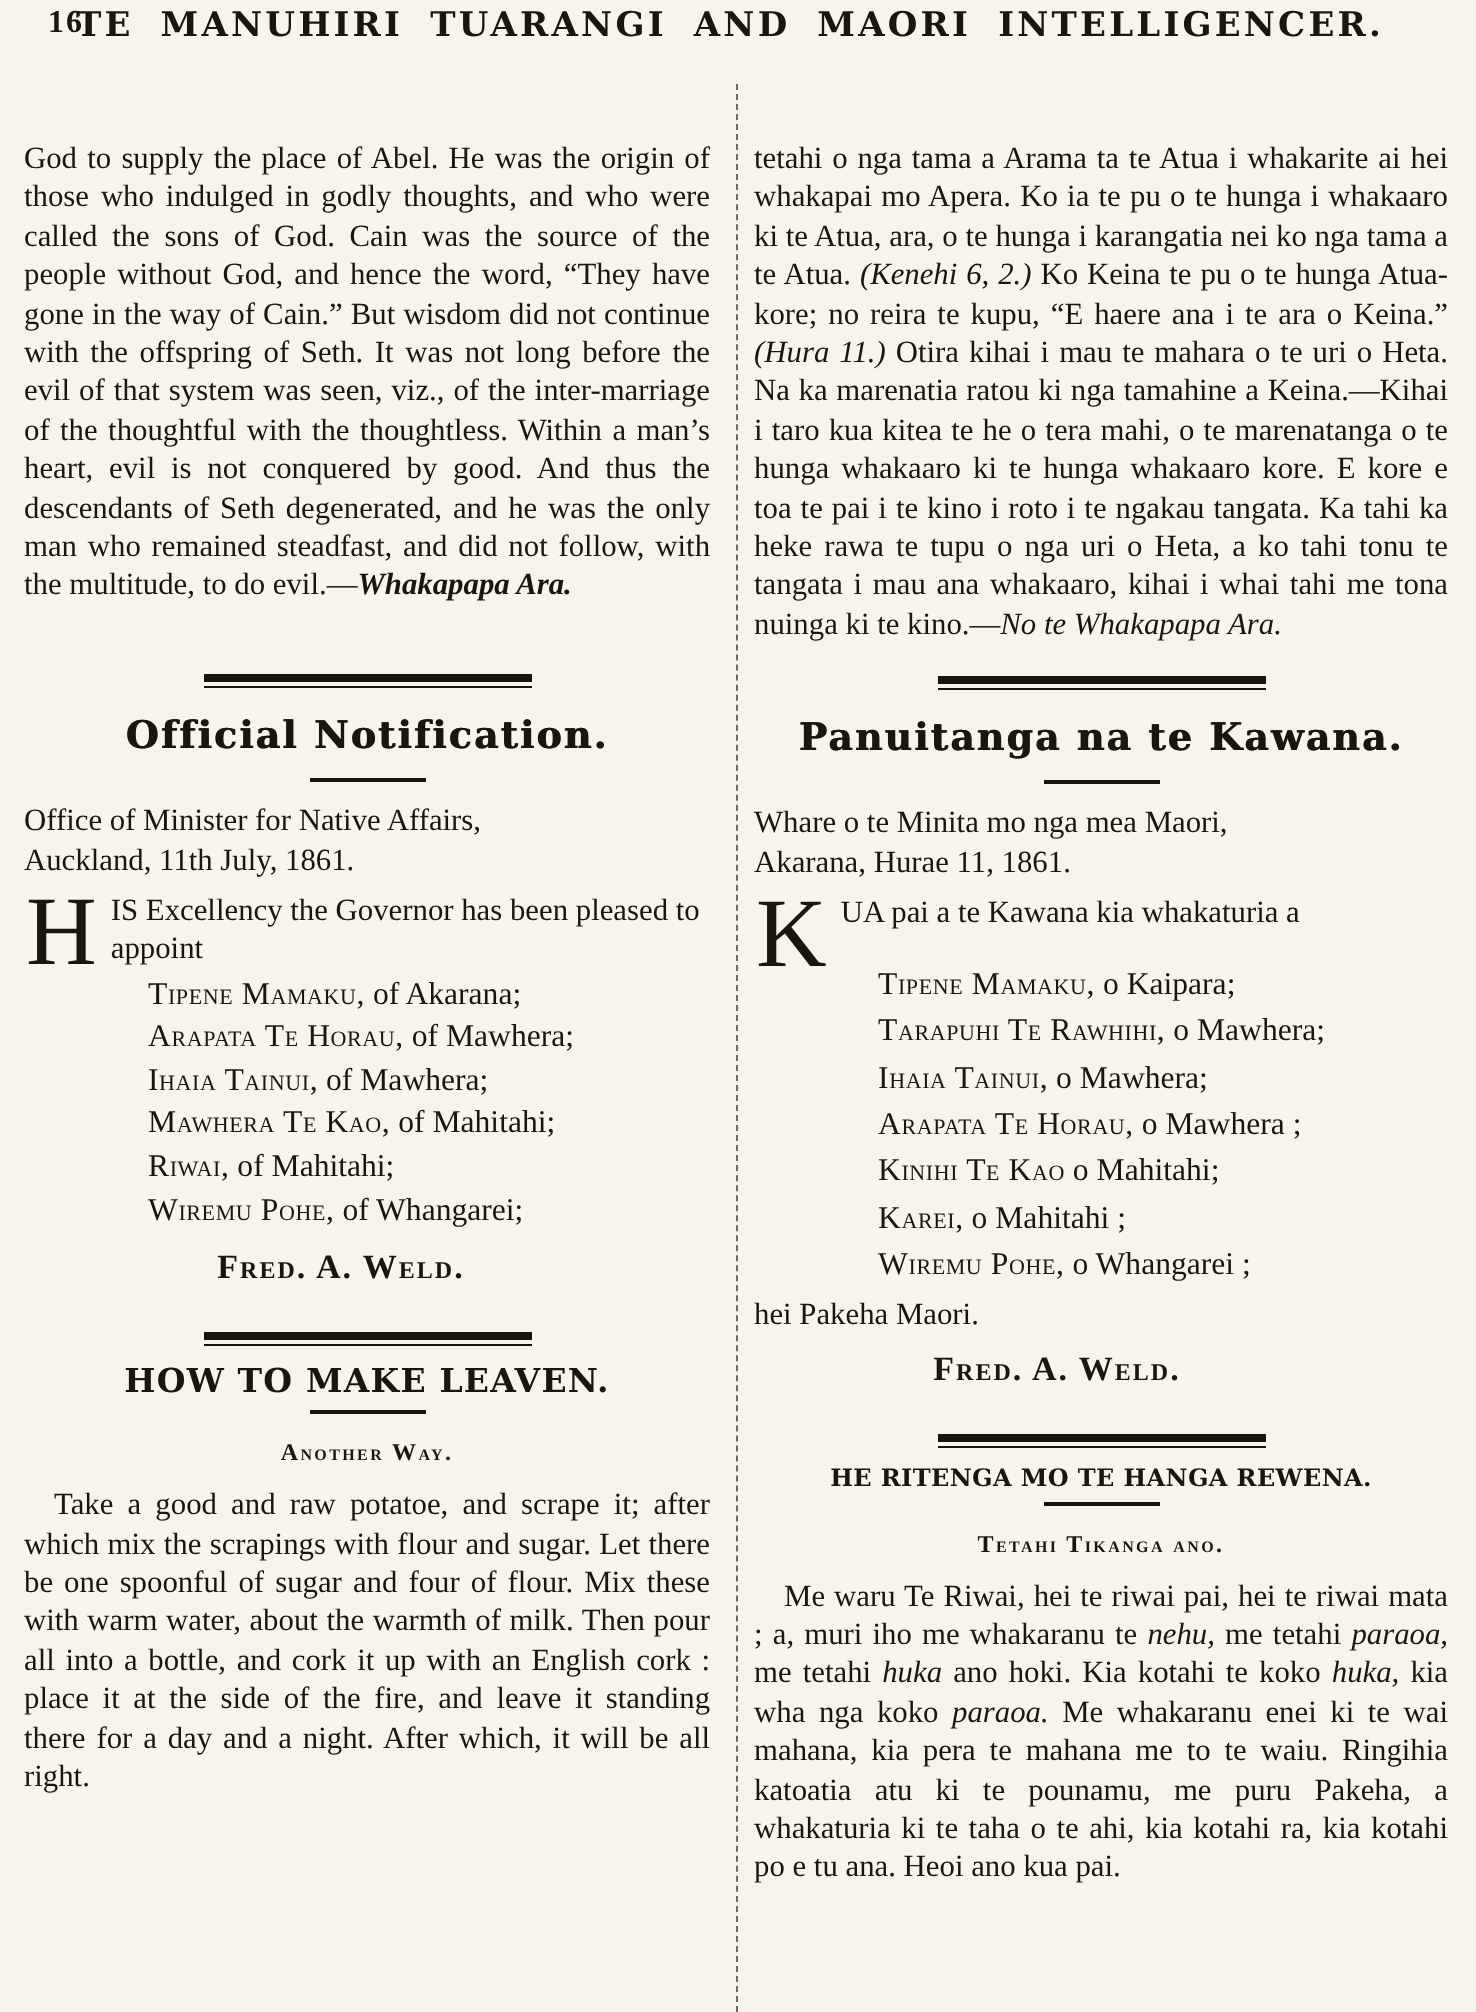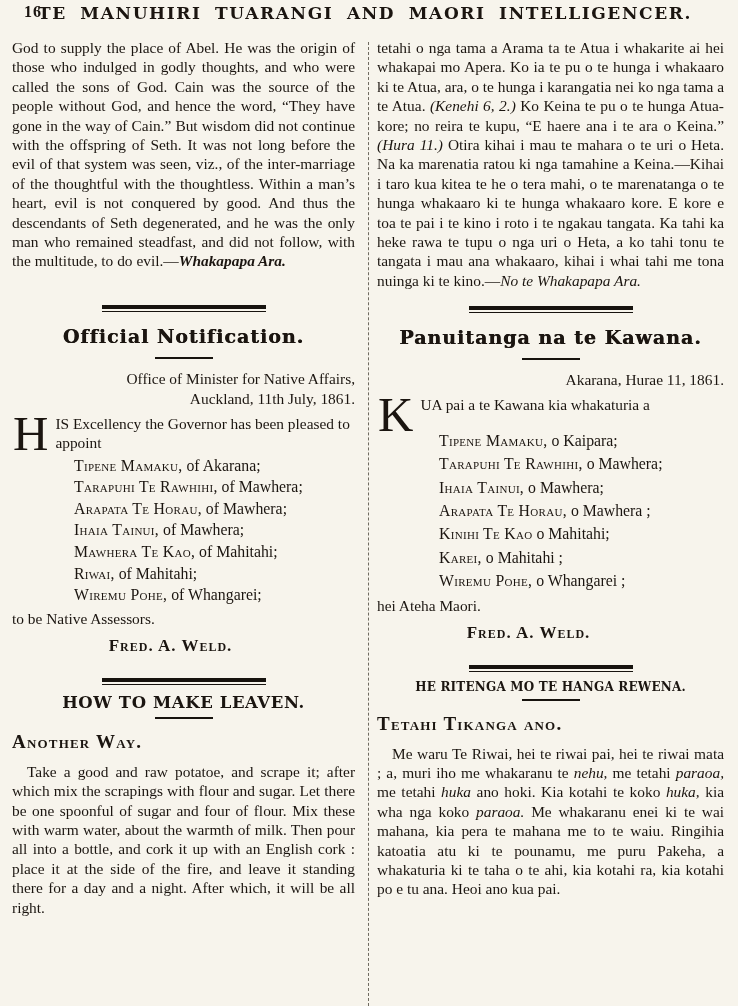--- a/index.html
+++ b/index.html
@@ -14,21 +14,21 @@
   .masthead{position:relative;height:36px;}
   .page-number{position:absolute;left:24px;top:3px;font-size:16px;font-weight:bold;letter-spacing:1px;}
   .masthead-title{
     text-align:center;font-size:17px;font-weight:bold;
     letter-spacing:1.6px;word-spacing:6px;padding-top:3px;
     font-family:"DejaVu Serif", serif;
   }
 
   
   .columns{display:flex;align-items:flex-start;}
-  .col{width:369px;box-sizing:border-box;}
+  .col{width:369px;box-sizing:border-box;margin-top:32px;}
   .col-left{padding:2px 10px 0 12px;}
   .col-right{padding:2px 6px 0 12px;}
   .column-divider{
     position:absolute;left:368px;top:42px;bottom:0;width:0;
     border-left:1px dashed #6f6a60;
   }
 
   .body-text{font-size:15.4px;line-height:19.4px;text-align:justify;margin:0;}
   .body-text em{font-style:italic;}
   .para-indent{text-indent:15px;}
@@ -39,21 +39,21 @@
   }
   .col-right .rule-heavy{margin-top:16px;}
   .rule-heavy.mid{margin-top:22px;}
   .rule-short{width:58px;border-top:2px solid #17130e;margin:5px auto 10px;}
 
   .blackletter{
     font-family:"DejaVu Serif", serif;font-weight:bold;
     font-size:19px;line-height:32px;text-align:center;margin:2px 0 2px;
     letter-spacing:1px;text-shadow:0.4px 0 0 currentColor;
   }
-  .office-line{text-align:right;font-size:15.4px;line-height:20px;margin:0;}
+  .office-line{text-align:left;font-size:15.4px;line-height:20px;margin:0;}
   .office-block{margin-top:4px;}
 
   .lead{margin:5px 0 0;font-size:15.4px;line-height:19.4px;}
   .dropcap{float:left;font-size:49px;line-height:37px;padding:1px 7px 0 1px;}
 
   .names{margin:2px 0 0 62px;font-size:15.8px;}
   .col-right .names{margin-top:14px;}
   .names .name-line{line-height:21.6px;white-space:nowrap;}
   .col-right .names .name-line{line-height:23.4px;}
   .names .sc{font-variant:small-caps;letter-spacing:0.3px;}
@@ -66,22 +66,22 @@
   .sig-left{padding-right:26px;}
   .sig-right{padding-right:44px;}
 
   .section-head{
     font-family:"DejaVu Serif", serif;
     font-size:16.5px;font-weight:bold;text-align:center;
     letter-spacing:0.6px;margin:8px 0 2px;
   }
   .section-head.big{font-size:12px;letter-spacing:0.2px;}
   .subhead{
-    font-variant:small-caps;font-weight:bold;font-size:19px;
-    letter-spacing:1.2px;margin:12px 0 9px;
+    font-variant:small-caps;font-weight:bold;font-size:12px;
+    text-align:center;letter-spacing:1.2px;margin:12px 0 9px;
   }
 </style>
 </head>
 <body>
 
 <div class="page">
 
   <div class="masthead">
     <span class="page-number">16</span>
     <div class="masthead-title">TE MANUHIRI TUARANGI AND MAORI INTELLIGENCER.</div>
@@ -100,62 +100,61 @@
 
       <div class="office-block">
         <p class="office-line">Office of Minister for Native Affairs,</p>
         <p class="office-line">Auckland, 11th July, 1861.</p>
       </div>
 
       <p class="lead"><span class="dropcap">H</span><span>IS Excellency the Governor has been pleased to appoint</span></p>
 
       <div class="names">
           <div class="name-line"><span class="sc">Tipene Mamaku,</span><span> of Akarana;</span></div>
-          <div class="name-line"><span class="sc">Tarapuhi Te Rawhihi,</span><span> of Mawhera;</span></div>
           <div class="name-line"><span class="sc">Arapata Te Horau,</span><span> of Mawhera;</span></div>
           <div class="name-line"><span class="sc">Ihaia Tainui,</span><span> of Mawhera;</span></div>
           <div class="name-line"><span class="sc">Mawhera Te Kao,</span><span> of Mahitahi;</span></div>
           <div class="name-line"><span class="sc">Riwai,</span><span> of Mahitahi;</span></div>
           <div class="name-line"><span class="sc">Wiremu Pohe,</span><span> of Whangarei;</span></div>
         </div>
 
-      <p class="closing">to be Native Assessors.</p>
       <p class="signature sig-left">Fred. A. Weld.</p>
 
       <div class="rule-heavy mid"></div>
       <h3 class="section-head">HOW TO MAKE LEAVEN.</h3>
       <div class="rule-short"></div>
       <h4 class="subhead">Another Way.</h4>
       <p class="body-text para-indent"><span>Take a good and raw potatoe, and scrape it; after which mix the scrapings with flour and sugar.  Let there be one spoonful of sugar and four of flour.  Mix these with warm water, about the warmth of milk. Then pour all into a bottle, and cork it up with an English cork : place it at the side of the fire, and leave it standing there for a day and a night.  After which, it will be all right.</span></p>
     </div>
 
     <div class="col col-right">
       <p class="body-text"><span>tetahi o nga tama a Arama ta te Atua i whakarite ai hei whakapai mo Apera.  Ko ia te pu o te hunga i whakaaro ki te Atua, ara, o te hunga i karangatia nei ko nga tama a te Atua.  </span><em>(Kenehi 6, 2.)</em><span>  Ko Keina te pu o te hunga Atua-kore; no reira te kupu, “E haere ana i te ara o Keina.”  </span><em>(Hura 11.)</em><span> Otira kihai i mau te mahara o te uri o Heta. Na ka marenatia ratou ki nga tamahine a Keina.—Kihai i taro kua kitea te he o tera mahi, o te marenatanga o te hunga whakaaro ki te hunga whakaaro kore.  E kore e toa te pai i te kino i roto i te ngakau tangata. Ka tahi ka heke rawa te tupu o nga uri o Heta, a ko tahi tonu te tangata i mau ana whakaaro, kihai i whai tahi me tona nuinga ki te kino.—</span><em>No te Whakapapa Ara.</em></p>
 
       <div class="rule-heavy"></div>
       <h2 class="blackletter">Panuitanga na te Kawana.</h2>
       <div class="rule-short"></div>
 
       <div class="office-block">
+        <p class="office-line">Whare o te Minita mo nga mea Maori,</p>
         <p class="office-line">Akarana, Hurae 11, 1861.</p>
       </div>
 
       <p class="lead"><span class="dropcap">K</span><span>UA pai a te Kawana kia whakaturia a</span></p>
 
       <div class="names">
           <div class="name-line"><span class="sc">Tipene Mamaku,</span><span> o Kaipara;</span></div>
           <div class="name-line"><span class="sc">Tarapuhi Te Rawhihi,</span><span> o Mawhera;</span></div>
           <div class="name-line"><span class="sc">Ihaia Tainui,</span><span> o Mawhera;</span></div>
           <div class="name-line"><span class="sc">Arapata Te Horau,</span><span> o Mawhera ;</span></div>
           <div class="name-line"><span class="sc">Kinihi Te Kao</span><span> o Mahitahi;</span></div>
           <div class="name-line"><span class="sc">Karei,</span><span> o Mahitahi ;</span></div>
           <div class="name-line"><span class="sc">Wiremu Pohe,</span><span> o Whangarei ;</span></div>
         </div>
 
-      <p class="closing">hei Ateha Maori.</p>
+      <p class="closing">hei Pakeha Maori.</p>
       <p class="signature sig-right">Fred. A. Weld.</p>
 
       <div class="rule-heavy mid"></div>
       <h3 class="section-head big">HE RITENGA MO TE HANGA REWENA.</h3>
       <div class="rule-short"></div>
       <h4 class="subhead">Tetahi Tikanga ano.</h4>
       <p class="body-text para-indent"><span>Me waru Te Riwai, hei te riwai pai, hei te riwai mata ; a, muri iho me whakaranu te </span><em>nehu,</em><span> me tetahi </span><em>paraoa,</em><span> me tetahi </span><em>huka</em><span> ano hoki.  Kia kotahi te koko </span><em>huka,</em><span> kia wha nga koko </span><em>paraoa.</em><span>  Me whakaranu enei ki te wai mahana, kia pera te mahana me to te waiu. Ringihia katoatia atu ki te pounamu, me puru Pakeha, a whakaturia ki te taha o te ahi, kia kotahi ra, kia kotahi po e tu ana. Heoi ano kua pai.</span></p>
     </div>
 
   </div>

